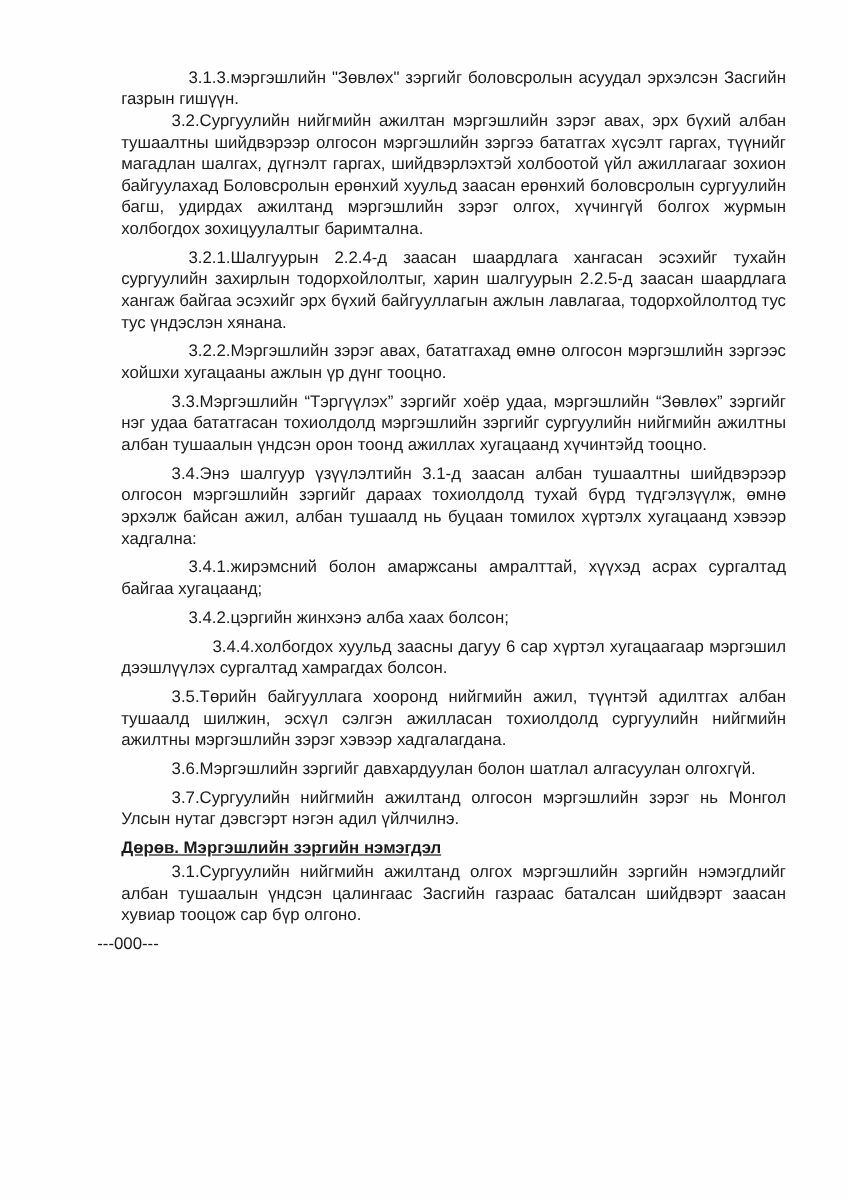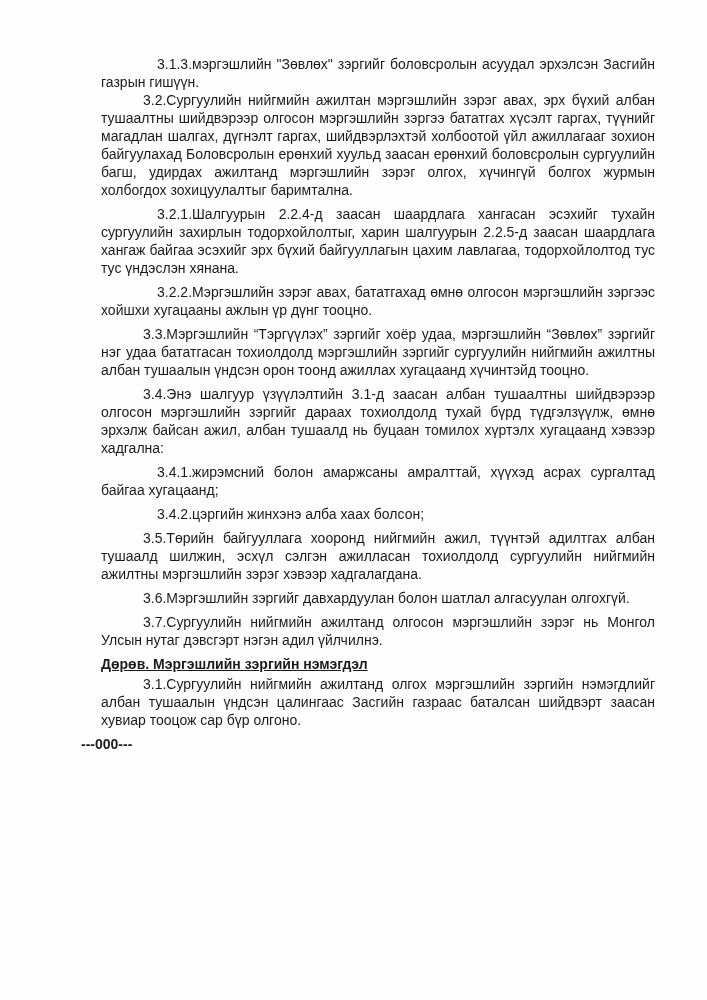--- a/index.html
+++ b/index.html
@@ -34,34 +34,34 @@
     text-indent: 0;
     margin: 4px 0 2px 0 !important;
     text-decoration: underline;
   }
   .footer-mark {
     text-align: center;
     text-indent: 0;
     position: relative;
     left: -20px;
     margin: 0 !important;
-    font-weight: bold;
   }
 </style>
 </head>
 <body>
 
 <div class="page">
   <p class="p-sub tight">3.1.3.мэргэшлийн "Зөвлөх" зэргийг боловсролын асуудал эрхэлсэн Засгийн газрын гишүүн.</p>
   <p class="p-main">3.2.Сургуулийн нийгмийн ажилтан мэргэшлийн зэрэг авах, эрх бүхий албан тушаалтны шийдвэрээр олгосон мэргэшлийн зэргээ бататгах хүсэлт гаргах, түүнийг магадлан шалгах, дүгнэлт гаргах, шийдвэрлэхтэй холбоотой үйл ажиллагааг зохион байгуулахад Боловсролын ерөнхий хуульд заасан ерөнхий боловсролын сургуулийн багш, удирдах ажилтанд мэргэшлийн зэрэг олгох, хүчингүй болгох журмын холбогдох зохицуулалтыг баримтална.</p>
-  <p class="p-sub">3.2.1.Шалгуурын 2.2.4-д заасан шаардлага хангасан эсэхийг тухайн сургуулийн захирлын тодорхойлолтыг, харин шалгуурын 2.2.5-д заасан шаардлага хангаж байгаа эсэхийг эрх бүхий байгууллагын цахим лавлагаа, тодорхойлолтод тус тус үндэслэн хянана.</p>
+  <p class="p-sub">3.2.1.Шалгуурын 2.2.4-д заасан шаардлага хангасан эсэхийг тухайн сургуулийн захирлын тодорхойлолтыг, харин шалгуурын 2.2.5-д заасан шаардлага хангаж байгаа эсэхийг эрх бүхий байгууллагын ажлын лавлагаа, тодорхойлолтод тус тус үндэслэн хянана.</p>
   <p class="p-sub">3.2.2.Мэргэшлийн зэрэг авах, бататгахад өмнө олгосон мэргэшлийн зэргээс хойшхи хугацааны ажлын үр дүнг тооцно.</p>
   <p class="p-main">3.3.Мэргэшлийн “Тэргүүлэх” зэргийг хоёр удаа, мэргэшлийн “Зөвлөх” зэргийг нэг удаа бататгасан тохиолдолд мэргэшлийн зэргийг сургуулийн нийгмийн ажилтны албан тушаалын үндсэн орон тоонд ажиллах хугацаанд хүчинтэйд тооцно.</p>
   <p class="p-main">3.4.Энэ шалгуур үзүүлэлтийн 3.1-д заасан албан тушаалтны шийдвэрээр олгосон мэргэшлийн зэргийг дараах тохиолдолд тухай бүрд түдгэлзүүлж, өмнө эрхэлж байсан ажил, албан тушаалд нь буцаан томилох хүртэлх хугацаанд хэвээр хадгална:</p>
   <p class="p-sub">3.4.1.жирэмсний болон амаржсаны амралттай, хүүхэд асрах сургалтад байгаа хугацаанд;</p>
   <p class="p-sub">3.4.2.цэргийн жинхэнэ алба хаах болсон;</p>
+  <p class="p-sub2">3.4.4.холбогдох хуульд заасны дагуу 6 сар хүртэл хугацаагаар мэргэшил дээшлүүлэх сургалтад хамрагдах болсон.</p>
   <p class="p-main">3.5.Төрийн байгууллага хооронд нийгмийн ажил, түүнтэй адилтгах албан тушаалд шилжин, эсхүл сэлгэн ажилласан тохиолдолд сургуулийн нийгмийн ажилтны мэргэшлийн зэрэг хэвээр хадгалагдана.</p>
   <p class="p-main">3.6.Мэргэшлийн зэргийг давхардуулан болон шатлал алгасуулан олгохгүй.</p>
   <p class="p-main">3.7.Сургуулийн нийгмийн ажилтанд олгосон мэргэшлийн зэрэг нь Монгол Улсын нутаг дэвсгэрт нэгэн адил үйлчилнэ.</p>
   <p class="section-heading">Дөрөв. Мэргэшлийн зэргийн нэмэгдэл</p>
   <p class="p-main">3.1.Сургуулийн нийгмийн ажилтанд олгох мэргэшлийн зэргийн нэмэгдлийг албан тушаалын үндсэн цалингаас Засгийн газраас баталсан шийдвэрт заасан хувиар тооцож сар бүр олгоно.</p>
   <p class="footer-mark">---000---</p>
 </div>
 
 </body></html>

